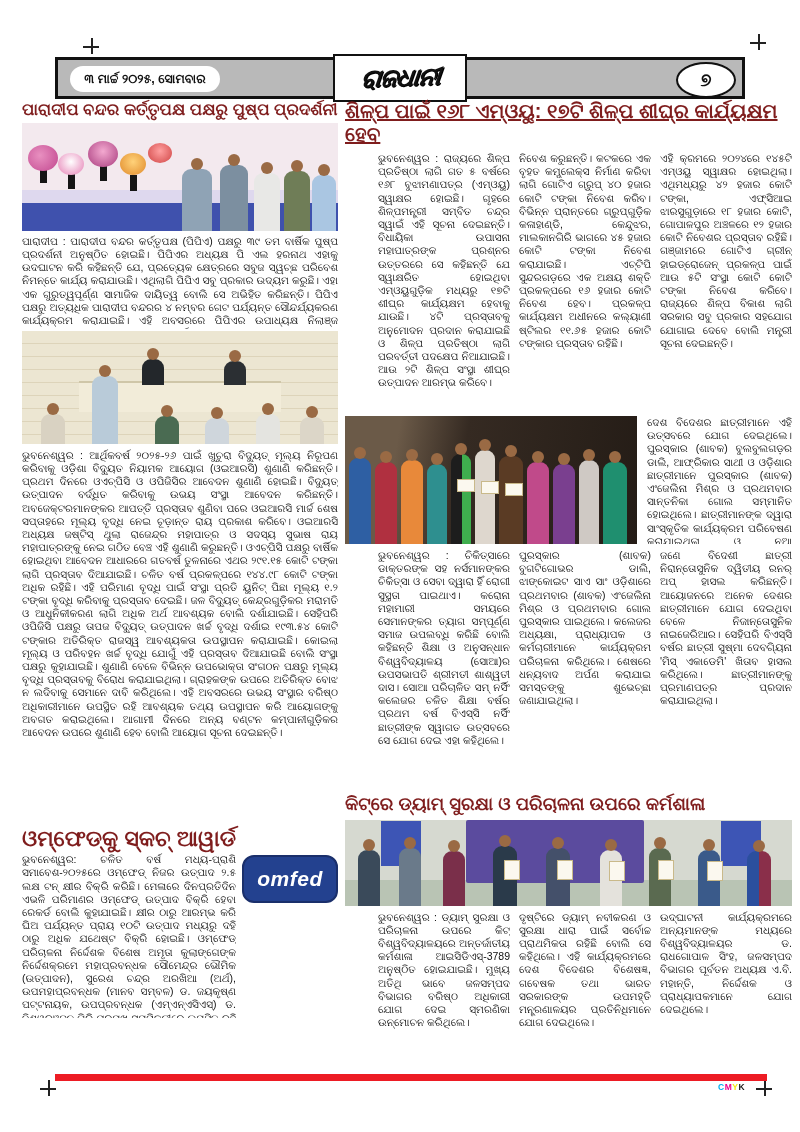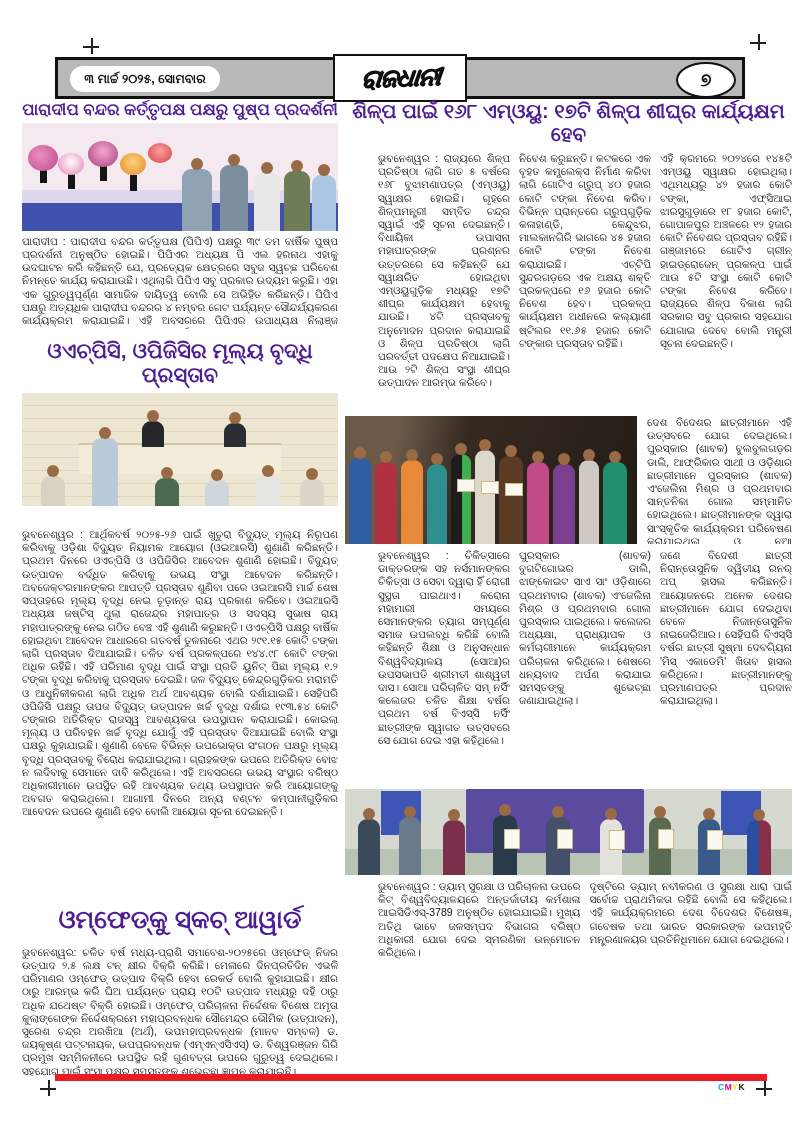--- a/index.html
+++ b/index.html
@@ -20,35 +20,35 @@
             background:#fff;border:2px solid #111;box-sizing:border-box;display:flex;
             align-items:center;justify-content:center;}
   .logo-text{font-size:25px;font-weight:900;font-style:italic;letter-spacing:-1px;
              transform:skewX(-8deg) rotate(-2deg);text-shadow:1px 1px 0 #000;}
   .page-oval{position:absolute;right:6px;top:2px;width:56px;height:32px;background:#fff;
              border:2px solid #111;border-radius:50%;display:flex;align-items:center;
              justify-content:center;font-size:18px;font-weight:bold;}
   
   .col-left{position:absolute;left:22px;top:100px;width:316px;}
   .col-right{position:absolute;left:345px;top:100px;width:447px;}
-  h1,h2,h3{margin:0;text-align:center;font-weight:900;color:#4c1d95;}
+  h1,h2,h3{margin:0;text-align:left;font-weight:900;color:#7f1d1d;}
   .h-flower{font-size:16.5px;line-height:1.2;margin-bottom:3px;}
   .h-ohpc{font-size:21px;line-height:1.15;margin:10px 0 6px;}
-  .h-omfed{font-size:25px;line-height:1.15;margin:9px 0 12px;}
-  .h-industry{font-size:20px;line-height:1.15;margin-bottom:6px;}
+  .h-omfed{font-size:22px;line-height:1.15;margin:9px 0 2px;}
+  .h-industry{font-size:20px;line-height:1.15;margin-bottom:6px;text-decoration:underline;}
   .h-corona{font-size:19px;line-height:1.15;margin:8px 0 5px;}
   .h-kiit{font-size:18px;line-height:1.2;margin:5px 0 4px;}
   .body-text{font-size:10.5px;line-height:13.2px;text-align:justify;overflow:hidden;margin:0;}
   .cols3{display:flex;gap:9px;margin-left:33px;}
   .cols3 .body-text{flex:1;}
   .ind-cols{height:264px;}
   .cor-cols{height:240px;margin-top:5px;}
   .kiit-cols{height:130px;margin-top:5px;}
   .flower-body{height:94px;margin-top:4px;}
-  .ohpc-body{height:368px;margin-top:22px;}
+  .ohpc-body{height:368px;margin-top:5px;}
   .omfed-wrap{height:165px;overflow:hidden;}
   .omfed-logo{float:right;width:92px;height:44px;margin:2px 0 3px 6px;background:#23418f;
               border:2px solid #1a2f6b;border-radius:12px;color:#fff;display:flex;
               align-items:center;justify-content:center;font-size:21px;font-weight:900;
               font-style:italic;letter-spacing:.5px;}
   
   .photo{position:relative;overflow:hidden;}
   .ph-flower{height:108px;background:linear-gradient(#f3e9ee 0 62%,#ded8ee 62% 74%,#3f51ad 74% 100%);}
   .ph-hearing{height:113px;margin-top:2px;
       background:repeating-linear-gradient(#ece6d2 0 12px,#ddd4ba 12px 13px),
@@ -106,39 +106,39 @@
       <i class="fl" style="left:126px;top:20px;width:24px;height:20px;background:radial-gradient(circle at 50% 40%,#ff9f9f,#d04545);"></i>
       <i class="pp" style="left:160px;width:30px;height:62px;background:#8fa3b5;"></i>
       <i class="pp" style="left:198px;width:28px;height:66px;background:#7c8fa0;"></i>
       <i class="pp" style="left:232px;width:26px;height:58px;background:#e8e8e6;"></i>
       <i class="pp" style="left:262px;width:26px;height:60px;background:#6f7d57;"></i>
       <i class="pp" style="left:290px;width:24px;height:56px;background:#aac6e2;"></i>
     </div>
 
     <p class="body-text flower-body">ପାରାଦୀପ : ପାରାଦୀପ ବନ୍ଦର କର୍ତ୍ତୃପକ୍ଷ (ପିପିଏ) ପକ୍ଷରୁ ୩୯ ତମ ବାର୍ଷିକ ପୁଷ୍ପ ପ୍ରଦର୍ଶନୀ ଅନୁଷ୍ଠିତ ହୋଇଛି। ପିପିଏର ଅଧ୍ୟକ୍ଷ ପି ଏଲ ହରନାଥ ଏହାକୁ ଉଦଘାଟନ କରି କହିଛନ୍ତି ଯେ, ପ୍ରତ୍ୟେକ କ୍ଷେତ୍ରରେ ସବୁଜ ସ୍ୱଚ୍ଛ ପରିବେଶ ନିମନ୍ତେ କାର୍ଯ୍ୟ କରାଯାଉଛି। ଏଥିଲାଗି ପିପିଏ ସବୁ ପ୍ରକାର ଉଦ୍ୟମ କରୁଛି। ଏହା ଏକ ଗୁରୁତ୍ୱପୂର୍ଣ୍ଣ ସାମାଜିକ ଦାୟିତ୍ୱ ବୋଲି ସେ ଅଭିହିତ କରିଛନ୍ତି। ପିପିଏ ପକ୍ଷରୁ ଅତ୍ୟଧିକ ପାରାଦୀପ ବନ୍ଦରର ୪ ନମ୍ବର ଗେଟ ପର୍ଯ୍ୟନ୍ତ ସୌନ୍ଦର୍ଯ୍ୟକରଣ କାର୍ଯ୍ୟକ୍ରମ କରାଯାଇଛି। ଏହି ଅବସରରେ ପିପିଏର ଉପାଧ୍ୟକ୍ଷ ନିଲାଞ୍ଜ ଦାସଗୁପ୍ତା ଏବଂ ଅନ୍ୟ ଅଧିକାରୀ ତଥା କର୍ମଚାରୀ ଯୋଗ ଦେଇଥିଲେ।</p>
 
-    <h1 class="h-ohpc">ଓଏଚ୍‌ପିସି, ଓପିଜିସିର ମୂଲ୍ୟ ବୃଦ୍ଧି ପ୍ରସ୍ତାବ</h1>
 
     <div class="photo ph-hearing">
       <div class="dais"></div>
       <i class="pp" style="left:38%;bottom:52%;width:22px;height:26px;background:#23272b;"></i>
       <i class="pp" style="left:64%;bottom:52%;width:22px;height:24px;background:#2b2f33;"></i>
       <i class="pp" style="left:22%;bottom:0;width:26px;height:68px;background:#b9cbd9;"></i>
       <i class="pp" style="left:6%;bottom:0;width:24px;height:30px;background:#d9d2c2;"></i>
       <i class="pp" style="left:42%;bottom:0;width:24px;height:28px;background:#4a6b52;"></i>
       <i class="pp" style="left:58%;bottom:0;width:24px;height:26px;background:#cfd6dc;"></i>
       <i class="pp" style="left:74%;bottom:0;width:24px;height:30px;background:#e4e4e0;"></i>
       <i class="pp" style="left:88%;bottom:0;width:24px;height:27px;background:#dcd6c8;"></i>
     </div>
 
     <p class="body-text ohpc-body">ଭୁବନେଶ୍ୱର : ଆର୍ଥିକବର୍ଷ ୨୦୨୫-୨୬ ପାଇଁ ଖୁଚୁରା ବିଦ୍ୟୁତ୍ ମୂଲ୍ୟ ନିରୂପଣ କରିବାକୁ ଓଡ଼ିଶା ବିଦ୍ୟୁତ ନିୟାମକ ଆୟୋଗ (ଓଇଆରସି) ଶୁଣାଣି କରିଛନ୍ତି। ପ୍ରଥମ ଦିନରେ ଓଏଚ୍‌ପିସି ଓ ଓପିଜିସିର ଆବେଦନ ଶୁଣାଣି ହୋଇଛି। ବିଦ୍ୟୁତ୍ ଉତ୍ପାଦନ ବର୍ଦ୍ଧିତ କରିବାକୁ ଉଭୟ ସଂସ୍ଥା ଆବେଦନ କରିଛନ୍ତି। ଅବଜେକ୍ଟରମାନଙ୍କର ଆପତ୍ତି ପ୍ରସ୍ତାବ ଶୁଣିବା ପରେ ଓଇଆରସି ମାର୍ଚ୍ଚ ଶେଷ ସପ୍ତାହରେ ମୂଲ୍ୟ ବୃଦ୍ଧି ନେଇ ଚୂଡ଼ାନ୍ତ ରାୟ ପ୍ରକାଶ କରିବେ। ଓଇଆରସି ଅଧ୍ୟକ୍ଷ ଜଷ୍ଟିସ୍ ଥୁଲା ରାଜେନ୍ଦ୍ର ମହାପାତ୍ର ଓ ସଦସ୍ୟ ସୁଭାଷ ରାୟ ମହାପାତ୍ରଙ୍କୁ ନେଇ ଗଠିତ ବେଞ୍ଚ ଏହି ଶୁଣାଣି କରୁଛନ୍ତି। ଓଏଚ୍‌ପିସି ପକ୍ଷରୁ ବାର୍ଷିକ ହୋଇଥିବା ଆବେଦନ ଆଧାରରେ ଗତବର୍ଷ ତୁଳନାରେ ଏଥର ୨୯୧.୧୫ କୋଟି ଟଙ୍କା ଲାଗି ପ୍ରସ୍ତାବ ଦିଆଯାଇଛି। ଚଳିତ ବର୍ଷ ପ୍ରକଳ୍ପରେ ୧୪୪.୯୮ କୋଟି ଟଙ୍କା ଅଧିକ ରହିଛି। ଏହି ପରିମାଣ ବୃଦ୍ଧି ପାଇଁ ସଂସ୍ଥା ପ୍ରତି ୟୁନିଟ୍ ପିଛା ମୂଲ୍ୟ ୧.୨ ଟଙ୍କା ବୃଦ୍ଧି କରିବାକୁ ପ୍ରସ୍ତାବ ଦେଇଛି। ଜଳ ବିଦ୍ୟୁତ୍ କେନ୍ଦ୍ରଗୁଡ଼ିକର ମରାମତି ଓ ଆଧୁନିକୀକରଣ ଲାଗି ଅଧିକ ଅର୍ଥ ଆବଶ୍ୟକ ବୋଲି ଦର୍ଶାଯାଇଛି। ସେହିପରି ଓପିଜିସି ପକ୍ଷରୁ ତାପଜ ବିଦ୍ୟୁତ୍ ଉତ୍ପାଦନ ଖର୍ଚ୍ଚ ବୃଦ୍ଧି ଦର୍ଶାଇ ୧୯୩.୫୪ କୋଟି ଟଙ୍କାର ଅତିରିକ୍ତ ରାଜସ୍ୱ ଆବଶ୍ୟକତା ଉପସ୍ଥାପନ କରାଯାଇଛି। କୋଇଲା ମୂଲ୍ୟ ଓ ପରିବହନ ଖର୍ଚ୍ଚ ବୃଦ୍ଧି ଯୋଗୁଁ ଏହି ପ୍ରସ୍ତାବ ଦିଆଯାଇଛି ବୋଲି ସଂସ୍ଥା ପକ୍ଷରୁ କୁହାଯାଇଛି। ଶୁଣାଣି ବେଳେ ବିଭିନ୍ନ ଉପଭୋକ୍ତା ସଂଗଠନ ପକ୍ଷରୁ ମୂଲ୍ୟ ବୃଦ୍ଧି ପ୍ରସ୍ତାବକୁ ବିରୋଧ କରାଯାଇଥିଲା। ଗ୍ରାହକଙ୍କ ଉପରେ ଅତିରିକ୍ତ ବୋଝ ନ ଲଦିବାକୁ ସେମାନେ ଦାବି କରିଥିଲେ। ଏହି ଅବସରରେ ଉଭୟ ସଂସ୍ଥାର ବରିଷ୍ଠ ଅଧିକାରୀମାନେ ଉପସ୍ଥିତ ରହି ଆବଶ୍ୟକ ତଥ୍ୟ ଉପସ୍ଥାପନ କରି ଆୟୋଗଙ୍କୁ ଅବଗତ କରାଇଥିଲେ। ଆଗାମୀ ଦିନରେ ଅନ୍ୟ ବଣ୍ଟନ କମ୍ପାନୀଗୁଡ଼ିକର ଆବେଦନ ଉପରେ ଶୁଣାଣି ହେବ ବୋଲି ଆୟୋଗ ସୂଚନା ଦେଇଛନ୍ତି।</p>
 
     <h1 class="h-omfed">ଓମ୍‌ଫେଡ୍‌କୁ ସ୍କଚ୍ ଆୱାର୍ଡ</h1>
 
     <div class="omfed-wrap">
+      <span class="omfed-logo">omfed</span>
       <p class="body-text">ଭୁବନେଶ୍ୱର: ଚଳିତ ବର୍ଷ ମଧ୍ୟ-ପ୍ରାଶି ସମାବେଶ-୨୦୨୫ରେ ଓମ୍‌ଫେଡ୍ ନିଜର ଉତ୍ପାଦ ୨.୫ ଲକ୍ଷ ଟନ୍ କ୍ଷୀର ବିକ୍ରି କରିଛି। ମେଳାରେ ଦିନପ୍ରତିଦିନ ଏଭଳି ପରିମାଣର ଓମ୍‌ଫେଡ୍ ଉତ୍ପାଦ ବିକ୍ରି ହେବା ରେକର୍ଡ ବୋଲି କୁହାଯାଇଛି। କ୍ଷୀର ଠାରୁ ଆରମ୍ଭ କରି ଘିଅ ପର୍ଯ୍ୟନ୍ତ ପ୍ରାୟ ୧୦ଟି ଉତ୍ପାଦ ମଧ୍ୟରୁ ଦହି ଠାରୁ ଅଧିକ ଯଥେଷ୍ଟ ବିକ୍ରି ହୋଇଛି। ଓମ୍‌ଫେଡ୍ ପରିଚାଳନା ନିର୍ଦ୍ଦେଶକ ବିଶେଷ ଅମୃତା କୁଲାଙ୍ଗେଙ୍କ ନିର୍ଦ୍ଦେଶକ୍ରମେ ମହାପ୍ରବନ୍ଧକ ସୌମେନ୍ଦ୍ର ଭୌମିକ (ଉତ୍ପାଦନ), ସୁରେଶ ଚନ୍ଦ୍ର ଅରଖିଆ (ଅର୍ଥ), ଉପମହାପ୍ରବନ୍ଧକ (ମାନବ ସମ୍ବଳ) ଡ. ଜୟକୃଷ୍ଣ ପଟ୍ଟନାୟକ, ଉପପ୍ରବନ୍ଧକ (ଏମ୍‌ଏନ୍‌ଏସିଏସ୍) ଡ. ବିଶ୍ୱରଞ୍ଜନ ଗିରି ପ୍ରମୁଖ ସମ୍ମିଳନୀରେ ଉପସ୍ଥିତ ରହି ଗୁଣବତ୍ତା ଉପରେ ଗୁରୁତ୍ୱ ଦେଇଥିଲେ। ସହଯୋଗ ପାଇଁ ସଂସ୍ଥା ପକ୍ଷରୁ ସମସ୍ତଙ୍କୁ ଶୁଭେଚ୍ଛା ଜ୍ଞାପନ କରାଯାଇଛି।</p>
     </div>
   </section>
 
   <section class="col-right">
     <h1 class="h-industry">ଶିଳ୍ପ ପାଇଁ ୧୬୮ ଏମ୍‌ଓୟୁ: ୧୭ଟି ଶିଳ୍ପ ଶୀଘ୍ର କାର୍ଯ୍ୟକ୍ଷମ ହେବ</h1>
 
     <div class="cols3 ind-cols">
       <p class="body-text">ଭୁବନେଶ୍ୱର : ରାଜ୍ୟରେ ଶିଳ୍ପ ପ୍ରତିଷ୍ଠା ଲାଗି ଗତ ୫ ବର୍ଷରେ ୧୬୮ ବୁଝାମଣାପତ୍ର (ଏମ୍‌ଓୟୁ) ସ୍ୱାକ୍ଷର ହୋଇଛି। ଗୃହରେ ଶିଳ୍ପମନ୍ତ୍ରୀ ସମ୍ବିତ ଚନ୍ଦ୍ର ସ୍ୱାଇଁ ଏହି ସୂଚନା ଦେଇଛନ୍ତି। ବିଧାୟିକା ଉପାସନା ମହାପାତ୍ରଙ୍କ ପ୍ରଶ୍ନର ଉତ୍ତରରେ ସେ କହିଛନ୍ତି ଯେ ସ୍ୱାକ୍ଷରିତ ହୋଇଥିବା ଏମ୍‌ଓୟୁଗୁଡ଼ିକ ମଧ୍ୟରୁ ୧୭ଟି ଶୀଘ୍ର କାର୍ଯ୍ୟକ୍ଷମ ହେବାକୁ ଯାଉଛି। ୪ଟି ପ୍ରସ୍ତାବକୁ ଅନୁମୋଦନ ପ୍ରଦାନ କରାଯାଇଛି ଓ ଶିଳ୍ପ ପ୍ରତିଷ୍ଠା ଲାଗି ପରବର୍ତ୍ତୀ ପଦକ୍ଷେପ ନିଆଯାଇଛି। ଆଉ ୨ଟି ଶିଳ୍ପ ସଂସ୍ଥା ଶୀଘ୍ର ଉତ୍ପାଦନ ଆରମ୍ଭ କରିବେ।</p>
       <p class="body-text">ନିବେଶ କରୁଛନ୍ତି। କଟକରେ ଏକ ବୃହତ କମ୍ପ୍ଲେକ୍ସ ନିର୍ମାଣ କରିବା ଲାଗି ଗୋଟିଏ ଗ୍ରୁପ୍ ୪୦ ହଜାର କୋଟି ଟଙ୍କା ନିବେଶ କରିବ। ବିଭିନ୍ନ ପ୍ରାନ୍ତରେ ଗ୍ରୁପ୍‌ଗୁଡ଼ିକ କଳାହାଣ୍ଡି, କେନ୍ଦୁଝର, ମାଲକାନଗିରି ଭାଗରେ ୪୫ ହଜାର କୋଟି ଟଙ୍କା ନିବେଶ କରାଯାଇଛି। ଏଚ୍‌ଟିପି ସୁନ୍ଦରଗଡ଼ରେ ଏକ ଅକ୍ଷୟ ଶକ୍ତି ପ୍ରକଳ୍ପରେ ୧୬ ହଜାର କୋଟି ନିବେଶ ହେବ। ପ୍ରକଳ୍ପ କାର୍ଯ୍ୟକ୍ଷମ ଅଧୀନରେ କଲ୍ୟାଣୀ ଷ୍ଟିଲର ୧୧.୬୫ ହଜାର କୋଟି ଟଙ୍କାର ପ୍ରସ୍ତାବ ରହିଛି।</p>
@@ -165,20 +165,21 @@
       </div>
       <p class="body-text" style="flex:1;height:128px;">ଦେଶ ବିଦେଶର ଛାତ୍ରୀମାନେ ଏହି ଉତ୍ସବରେ ଯୋଗ ଦେଇଥିଲେ। ପୁରସ୍କାର (ଶାବକ) ବୁଲବୁଲଗଡ଼ର ଡାଲି, ଆଫ୍ରିକାର ସାଥୀ ଓ ଓଡ଼ିଶାର ଛାତ୍ରୀମାନେ ପୁରସ୍କାର (ଶାବକ) ଏଂଜେଲିନା ମିଶ୍ର ଓ ପ୍ରଥମବାର ସାନ୍ତନିକା ଗୋଲ ସମ୍ମାନିତ ହୋଇଥିଲେ। ଛାତ୍ରୀମାନଙ୍କ ଦ୍ୱାରା ସାଂସ୍କୃତିକ କାର୍ଯ୍ୟକ୍ରମ ପରିବେଷଣ କରାଯାଇଥିଲା ଓ ନୂଆ ଛାତ୍ରୀମାନଙ୍କୁ ସ୍ୱାଗତ ଜଣାଯାଇଥିଲା।</p>
     </div>
 
     <div class="cols3 cor-cols">
       <p class="body-text">ଭୁବନେଶ୍ୱର : ଚିକିତ୍ସାରେ ଡାକ୍ତରଙ୍କ ସହ ନର୍ସମାନଙ୍କର ଚିକିତ୍ସା ଓ ସେବା ଦ୍ୱାରା ହିଁ ରୋଗୀ ସୁସ୍ଥତା ପାଇଥାଏ। କରୋନା ମହାମାରୀ ସମୟରେ ସେମାନଙ୍କର ତ୍ୟାଗ ସମ୍ପୂର୍ଣ୍ଣ ସମାଜ ଉପଲବ୍ଧି କରିଛି ବୋଲି କହିଛନ୍ତି ଶିକ୍ଷା ଓ ଅନୁସନ୍ଧାନ ବିଶ୍ୱବିଦ୍ୟାଳୟ (ସୋଆ)ର ଉପସଭାପତି ଶ୍ରୀମତୀ ଶାଶ୍ୱତୀ ଦାସ। ସୋଆ ପରିଚାଳିତ ସମ୍ ନର୍ସିଂ କଲେଜର ଚଳିତ ଶିକ୍ଷା ବର୍ଷର ପ୍ରଥମ ବର୍ଷ ବିଏସ୍‌ସି ନର୍ସିଂ ଛାତ୍ରୀଙ୍କ ସ୍ୱାଗତ ଉତ୍ସବରେ ସେ ଯୋଗ ଦେଇ ଏହା କହିଥିଲେ।</p>
       <p class="body-text">ପୁରସ୍କାର (ଶାବକ) ବୁଗଟିଗୋଭର ଡାଲି, ଝାଙ୍କୋଇଟ ସାଏ ସାଂ ଓଡ଼ିଶାରେ ପ୍ରଥମବାର (ଶାବକ) ଏଂଜେଲିନା ମିଶ୍ର ଓ ପ୍ରଥମବାର ଗୋଲ ପୁରସ୍କାର ପାଇଥିଲେ। କଲେଜର ଅଧ୍ୟକ୍ଷା, ପ୍ରାଧ୍ୟାପକ ଓ କର୍ମଚାରୀମାନେ କାର୍ଯ୍ୟକ୍ରମ ପରିଚାଳନା କରିଥିଲେ। ଶେଷରେ ଧନ୍ୟବାଦ ଅର୍ପଣ କରାଯାଇ ସମସ୍ତଙ୍କୁ ଶୁଭେଚ୍ଛା ଜଣାଯାଇଥିଲା।</p>
       <p class="body-text">ଜଣେ ବିଦେଶୀ ଛାତ୍ରୀ ନିରାନ୍ତୋସୁନିକ ଦ୍ୱିତୀୟ ରନର୍ ଅପ୍ ହାସଲ କରିଛନ୍ତି। ଆୟୋଜନରେ ଅନେକ ଦେଶର ଛାତ୍ରୀମାନେ ଯୋଗ ଦେଇଥିବା ବେଳେ ନିଜାନ୍ତୋସୁନିକ ନାଇଜେରିଆର। ସେହିପରି ବିଏସ୍‌ସି ବର୍ଷର ଛାତ୍ରୀ ସୁଷ୍ମା ଦେବଗ୍ୟିନା 'ମିସ୍ ଏକାଡେମି' ଖିତାବ ହାସଲ କରିଥିଲେ। ଛାତ୍ରୀମାନଙ୍କୁ ପ୍ରମାଣପତ୍ର ପ୍ରଦାନ କରାଯାଇଥିଲା।</p>
     </div>
 
+    <h1 class="h-kiit">କିଟ୍‌ରେ ଡ୍ୟାମ୍ ସୁରକ୍ଷା ଓ ପରିଚାଳନା ଉପରେ କର୍ମଶାଳା</h1>
 
     <div class="photo ph-kiit">
       <div class="banner"></div>
       <div class="banner2" style="left:8%;"></div>
       <div class="banner2" style="right:7%;"></div>
       <i class="pp" style="left:3%;width:22px;height:56px;background:#3a4a5a;"></i>
       <i class="pp" style="left:12%;width:22px;height:58px;background:#6a7a8a;"></i>
       <i class="pp" style="left:22%;width:22px;height:55px;background:#7a2f4a;"></i>
       <i class="pp" style="left:33%;width:24px;height:60px;background:#2a3a4a;"></i>
       <i class="pp" style="left:45%;width:24px;height:58px;background:#44506a;"></i>
@@ -189,20 +190,21 @@
       <b class="cert" style="left:35.5%;bottom:26px;width:14px;height:18px;"></b>
       <b class="cert" style="left:47.5%;bottom:26px;width:14px;height:18px;"></b>
       <b class="cert" style="left:59%;bottom:25px;width:14px;height:18px;"></b>
       <b class="cert" style="left:70%;bottom:26px;width:14px;height:18px;"></b>
       <b class="cert" style="left:81%;bottom:25px;width:14px;height:18px;"></b>
     </div>
 
     <div class="cols3 kiit-cols">
       <p class="body-text">ଭୁବନେଶ୍ୱର : ଡ୍ୟାମ୍ ସୁରକ୍ଷା ଓ ପରିଚାଳନା ଉପରେ କିଟ୍ ବିଶ୍ୱବିଦ୍ୟାଳୟରେ ଅନ୍ତର୍ଜାତୀୟ କର୍ମଶାଳା ଆଇସିଡିଏସ୍-3789 ଅନୁଷ୍ଠିତ ହୋଇଯାଇଛି। ମୁଖ୍ୟ ଅତିଥି ଭାବେ ଜଳସମ୍ପଦ ବିଭାଗର ବରିଷ୍ଠ ଅଧିକାରୀ ଯୋଗ ଦେଇ ସ୍ମରଣିକା ଉନ୍ମୋଚନ କରିଥିଲେ।</p>
       <p class="body-text">ଦୃଷ୍ଟିରେ ଡ୍ୟାମ୍ ନବୀକରଣ ଓ ସୁରକ୍ଷା ଧାରା ପାଇଁ ସର୍ବୋଚ୍ଚ ପ୍ରାଥମିକତା ରହିଛି ବୋଲି ସେ କହିଥିଲେ। ଏହି କାର୍ଯ୍ୟକ୍ରମରେ ଦେଶ ବିଦେଶର ବିଶେଷଜ୍ଞ, ଗବେଷକ ତଥା ଭାରତ ସରକାରଙ୍କ ଉପମହ୍ତି ମନ୍ତ୍ରଣାଳୟର ପ୍ରତିନିଧିମାନେ ଯୋଗ ଦେଇଥିଲେ।</p>
+      <p class="body-text">ଉଦ୍‌ଘାଟନୀ କାର୍ଯ୍ୟକ୍ରମରେ ଅନ୍ୟମାନଙ୍କ ମଧ୍ୟରେ ବିଶ୍ୱବିଦ୍ୟାଳୟର ଡ. ରାଧଗୋପାଳ ସିଂହ, ଜଳସମ୍ପଦ ବିଭାଗର ପୂର୍ବତନ ଅଧ୍ୟକ୍ଷ ଏ.ବି. ମହାନ୍ତି, ନିର୍ଦ୍ଦେଶକ ଓ ପ୍ରାଧ୍ୟାପକମାନେ ଯୋଗ ଦେଇଥିଲେ।</p>
     </div>
   </section>
 
   <div class="red-bar"></div>
 
   <div class="cmyk">
     <span class="c">C</span><span class="m">M</span><span class="y">Y</span><span class="k">K</span>
   </div>
 
 </div>

